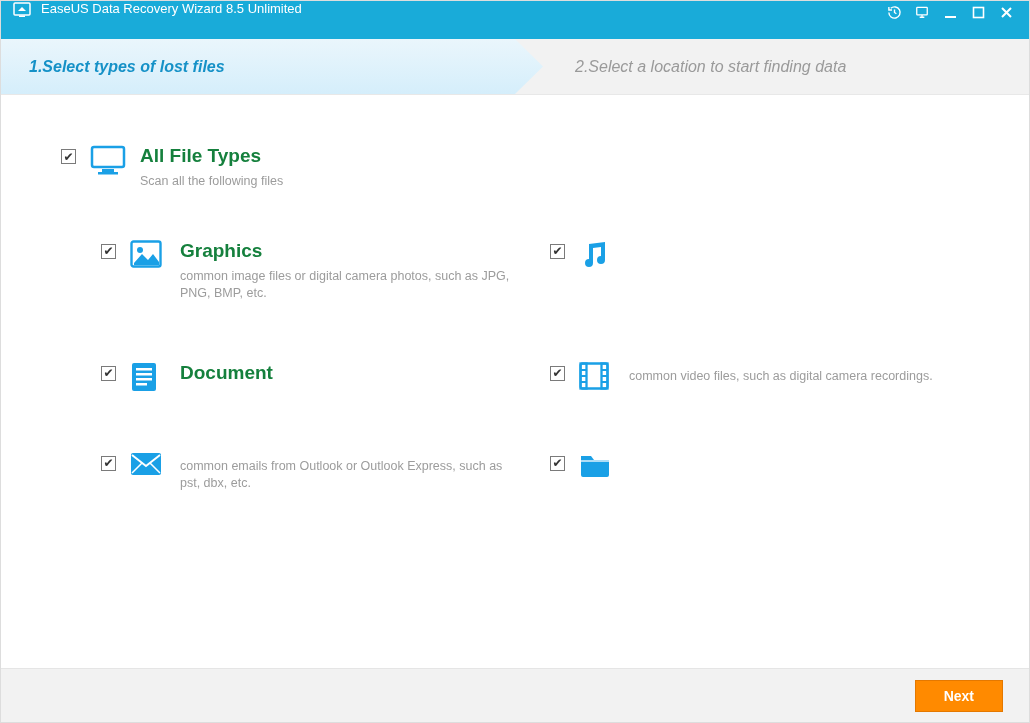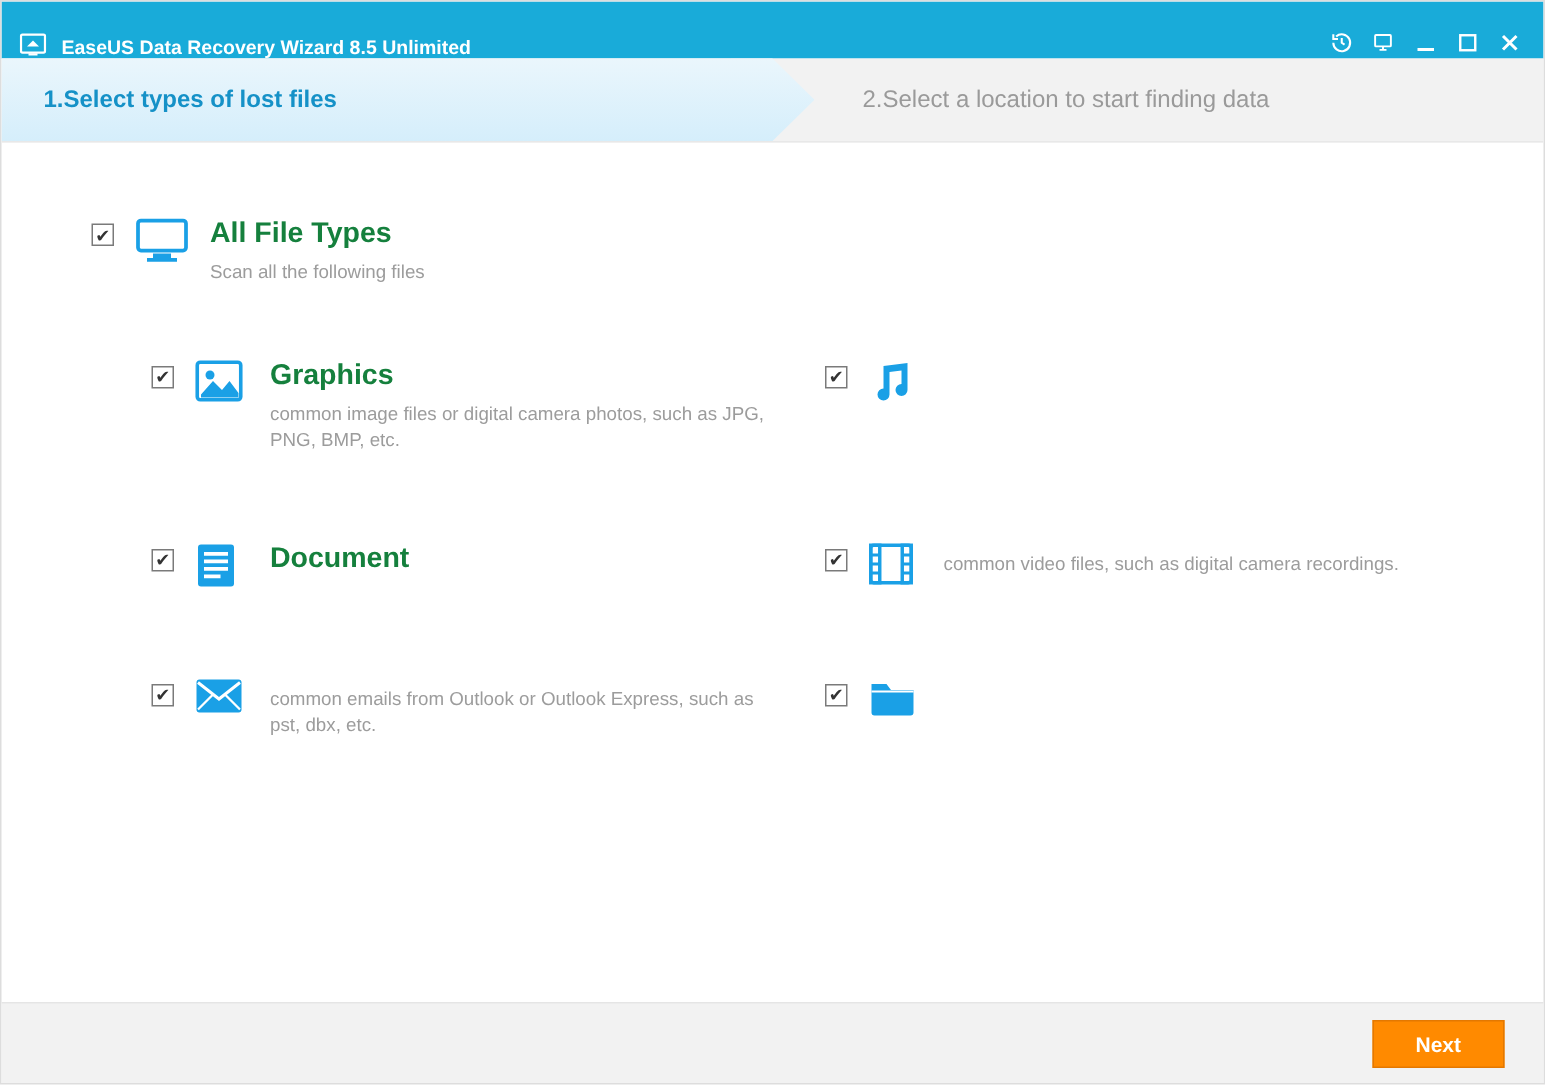--- a/index.html
+++ b/index.html
@@ -9,44 +9,45 @@
     width: 1030px;
     height: 723px;
     overflow: hidden;
     border: 1px solid #ddd;
   }
   .titlebar {
     background: #19abd9;
     color: #fff;
     height: 38px;
     display: flex;
-    align-items: flex-end;
+    align-items: flex-start;
     padding: 0 12px;
     font-size: 13px;
-    font-weight: 700;
+    font-weight: 400;
   }
   .titlebar .app-icon {
     width: 18px; height: 18px;
     margin-right: 10px;
     display: inline-flex; align-items: center; justify-content: center;
   }
   .titlebar .spacer { flex: 1; }
   .titlebar .win-btn {
     width: 22px; height: 22px;
     margin-left: 6px;
     display: inline-flex; align-items: center; justify-content: center;
     cursor: pointer;
     color: #fff;
   }
   .stepbar {
     height: 56px;
     display: flex;
     background: #f2f2f2;
     border-bottom: 1px solid #e8e8e8;
     position: relative;
+    font-style: italic;
   }
   .step1 {
     position: relative;
     flex: 0 0 50%;
     display: flex; align-items: center;
     padding-left: 28px;
     color: #1591c7;
     font-size: 16px;
     font-weight: 700;
     background: linear-gradient(#eaf6fc,#d5eefb);

